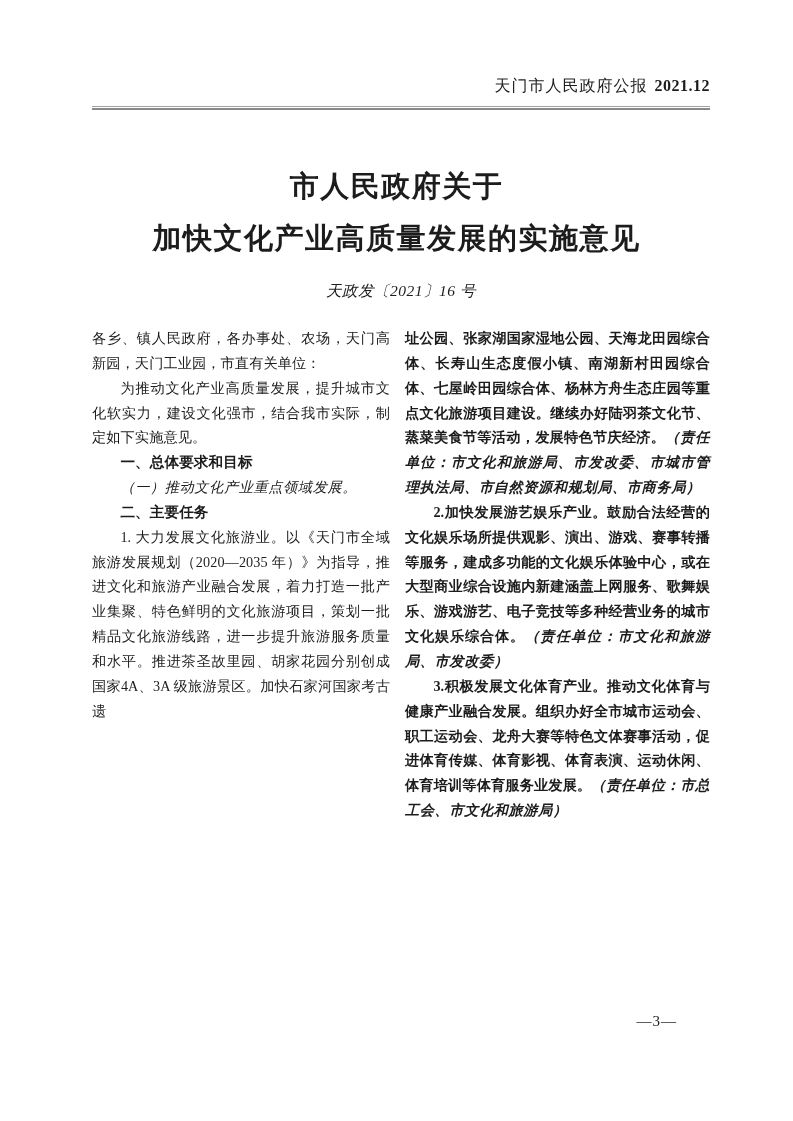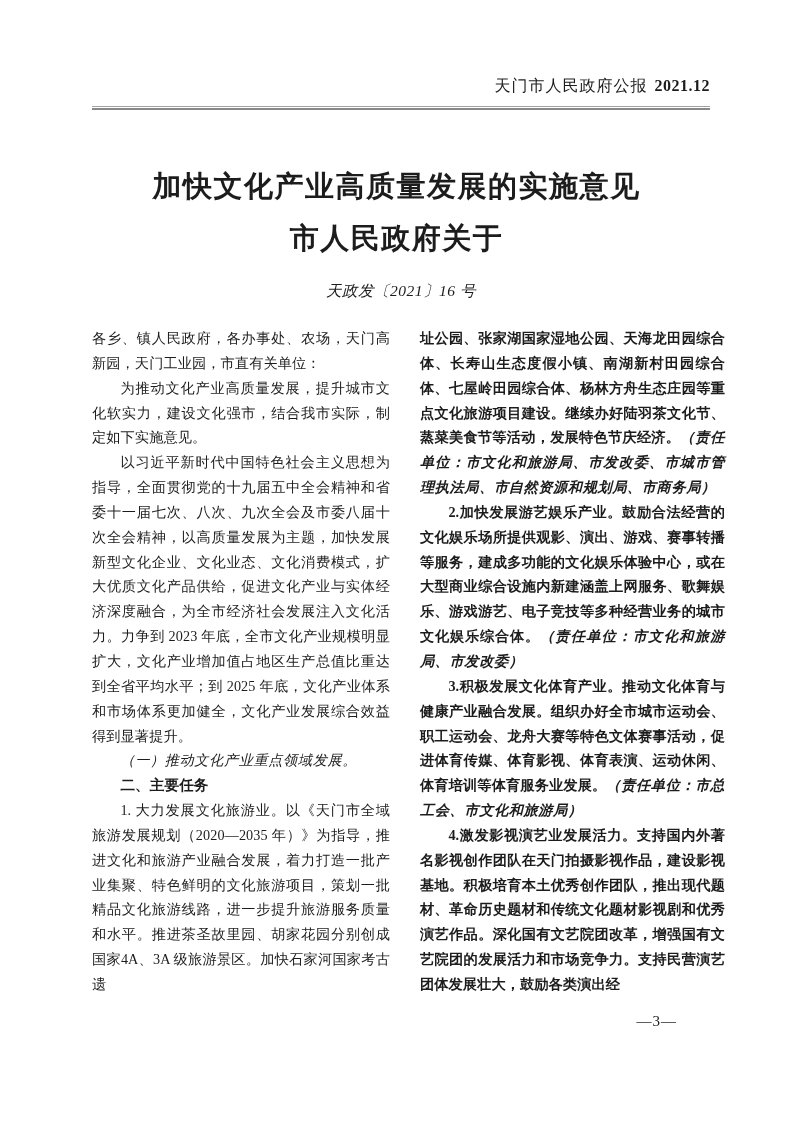--- a/index.html
+++ b/index.html
@@ -67,21 +67,21 @@
     font-size: 15.5px;
     letter-spacing: 0.5px;
   }
   
   .columns {
     position: absolute;
     top: 326px;
     left: 92px;
     width: 618px;
     display: flex;
-    gap: 30px;
+    gap: 15px;
   }
   .col { flex: none; }
   .col-left  { width: 298px; }
   .col-right { width: 305px; font-weight: bold; }
   p.para {
     margin: 0;
     text-align: justify;
     font-size: 14.2px;
     line-height: 24.85px;
     letter-spacing: 0.1px;
@@ -115,38 +115,37 @@
 
 <div class="page">
 
   <div class="header-row">
     <span>天门市人民政府公报</span><span class="header-issue">2021.12</span>
   </div>
 
   <div class="header-rule"></div>
 
   <div class="title-block">
+    <div>市人民政府关于</div>
     <div>加快文化产业高质量发展的实施意见</div>
-    <div>市人民政府关于</div>
   </div>
 
   <div class="doc-number">天政发〔2021〕16 号</div>
 
   <div class="columns">
     <div class="col col-left" id="col-left">
         <p class="para"><span class="seg-normal">各乡、镇人民政府，各办事处、农场，天门高新园，天门工业园，市直有关单位：</span></p>
         <p class="para indent"><span class="seg-normal">为推动文化产业高质量发展，提升城市文化软实力，建设文化强市，结合我市实际，制定如下实施意见。</span></p>
-        <p class="para indent"><span class="seg-normal">以习近平新时代中国特色社会主义思想为指导，全面贯彻党的十九届五中全会精神和省委十一届七次、八次、九次全会及市委八届十次全会精神，以高质量发展为主题，加快发展新型文化企业、文化业态、文化消费模式，扩大优质文化产品供给，促进文化产业与实体经济深度融合，为全市经济社会发展注入文化活力。力争到 2023 年底，全市文化产业规模明显扩大，文化产业增加值占地区生产总值比重达到全省平均水平；到 2025 年底，文化产业体系和市场体系更加健全，文化产业发展综合效益得到显著提升。</span></p>
+        <p class="para indent"><span class="seg-heading">一、总体要求和目标</span></p>
         <p class="para indent"><span class="seg-kai">（一）推动文化产业重点领域发展。</span></p>
         <p class="para indent"><span class="seg-heading">二、主要任务</span></p>
         <p class="para indent"><span class="seg-normal">1. 大力发展文化旅游业。以《天门市全域旅游发展规划（2020—2035 年）》为指导，推进文化和旅游产业融合发展，着力打造一批产业集聚、特色鲜明的文化旅游项目，策划一批精品文化旅游线路，进一步提升旅游服务质量和水平。推进茶圣故里园、胡家花园分别创成国家4A、3A 级旅游景区。加快石家河国家考古遗</span></p>
       </div>
     <div class="col col-right" id="col-right">
         <p class="para"><span class="seg-normal">址公园、张家湖国家湿地公园、天海龙田园综合体、长寿山生态度假小镇、南湖新村田园综合体、七屋岭田园综合体、杨林方舟生态庄园等重点文化旅游项目建设。继续办好陆羽茶文化节、蒸菜美食节等活动，发展特色节庆经济。</span><span class="seg-kai">（责任单位：市文化和旅游局、市发改委、市城市管理执法局、市自然资源和规划局、市商务局）</span></p>
         <p class="para indent"><span class="seg-normal">2.加快发展游艺娱乐产业。鼓励合法经营的文化娱乐场所提供观影、演出、游戏、赛事转播等服务，建成多功能的文化娱乐体验中心，或在大型商业综合设施内新建涵盖上网服务、歌舞娱乐、游戏游艺、电子竞技等多种经营业务的城市文化娱乐综合体。</span><span class="seg-kai">（责任单位：市文化和旅游局、市发改委）</span></p>
         <p class="para indent"><span class="seg-normal">3.积极发展文化体育产业。推动文化体育与健康产业融合发展。组织办好全市城市运动会、职工运动会、龙舟大赛等特色文体赛事活动，促进体育传媒、体育影视、体育表演、运动休闲、体育培训等体育服务业发展。</span><span class="seg-kai">（责任单位：市总工会、市文化和旅游局）</span></p>
-        <p class="para indent"><span class="seg-normal">4.激发影视演艺业发展活力。支持国内外著名影视创作团队在天门拍摄影视作品，建设影视基地。积极培育本土优秀创作团队，推出现代题材、革命历史题材和传统文化题材影视剧和优秀演艺作品。深化国有文艺院团改革，增强国有文艺院团的发展活力和市场竞争力。支持民营演艺团体发展壮大，鼓励各类演出经</span></p>
       </div>
   </div>
 
   <div class="page-number">—3—</div>
 
 </div>
 
 </body></html>

